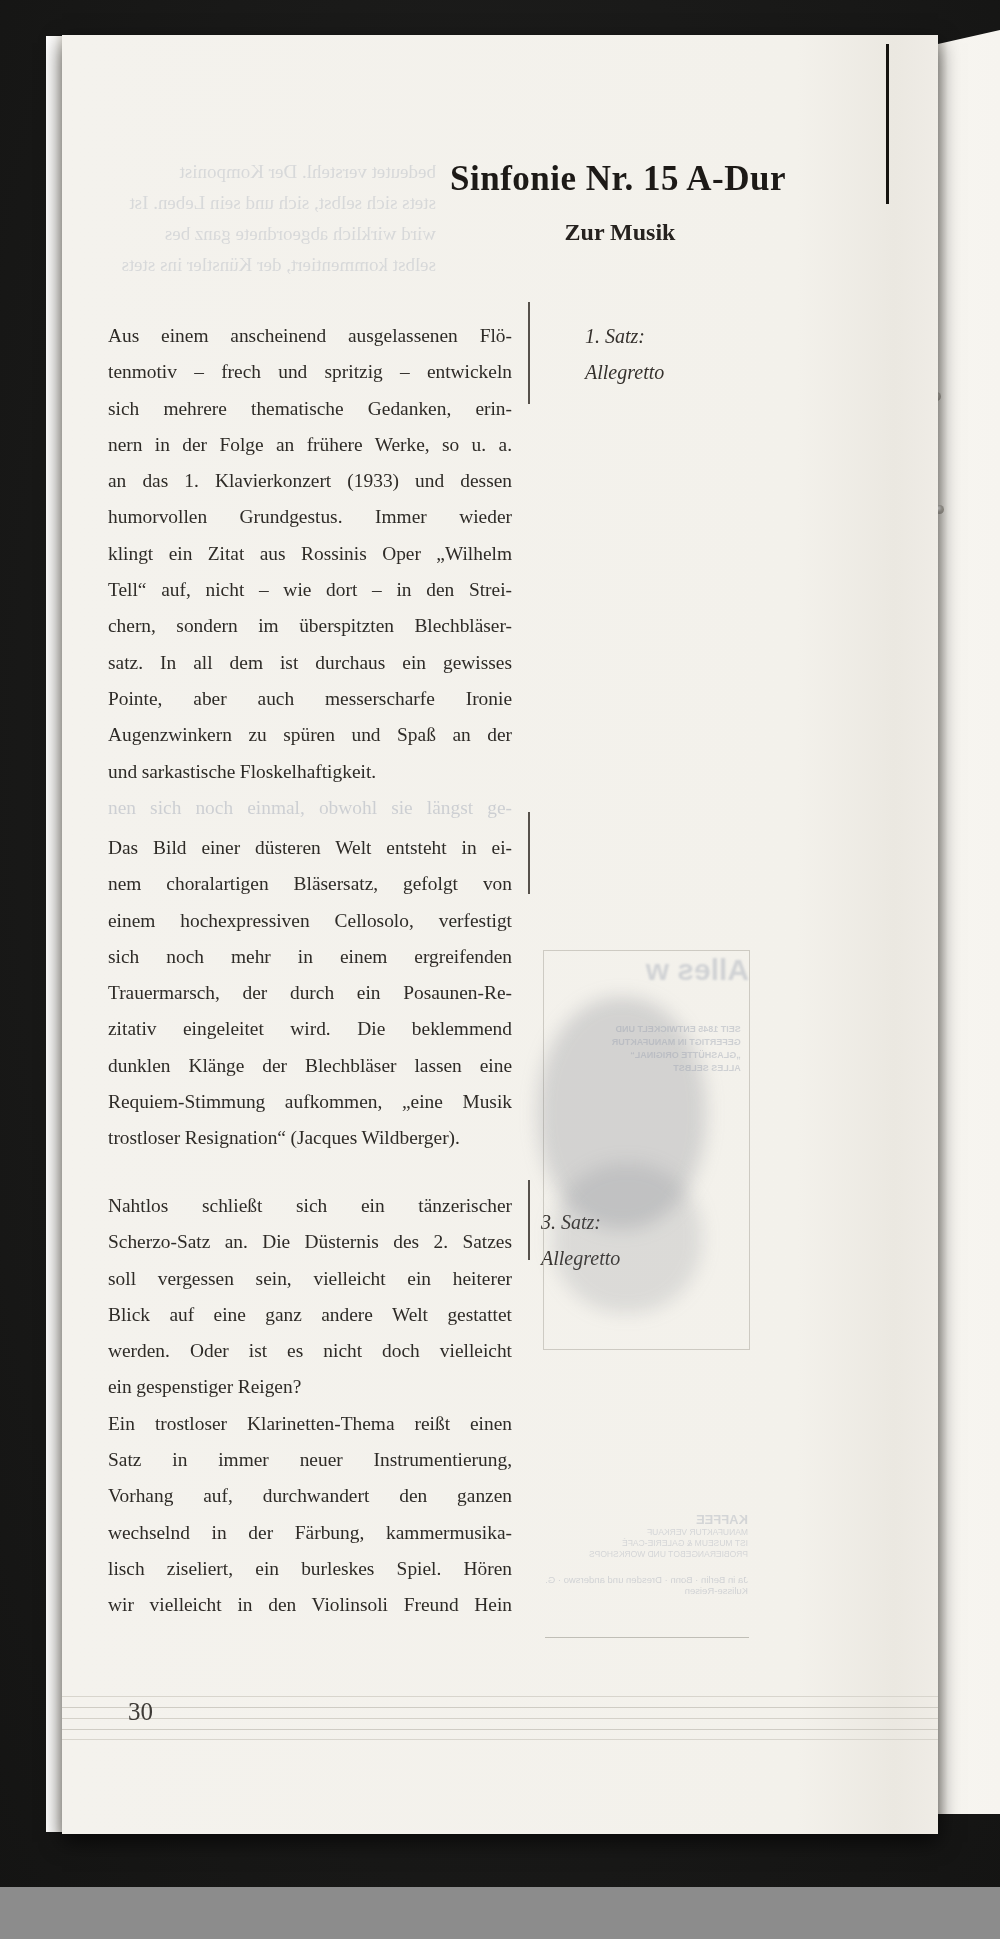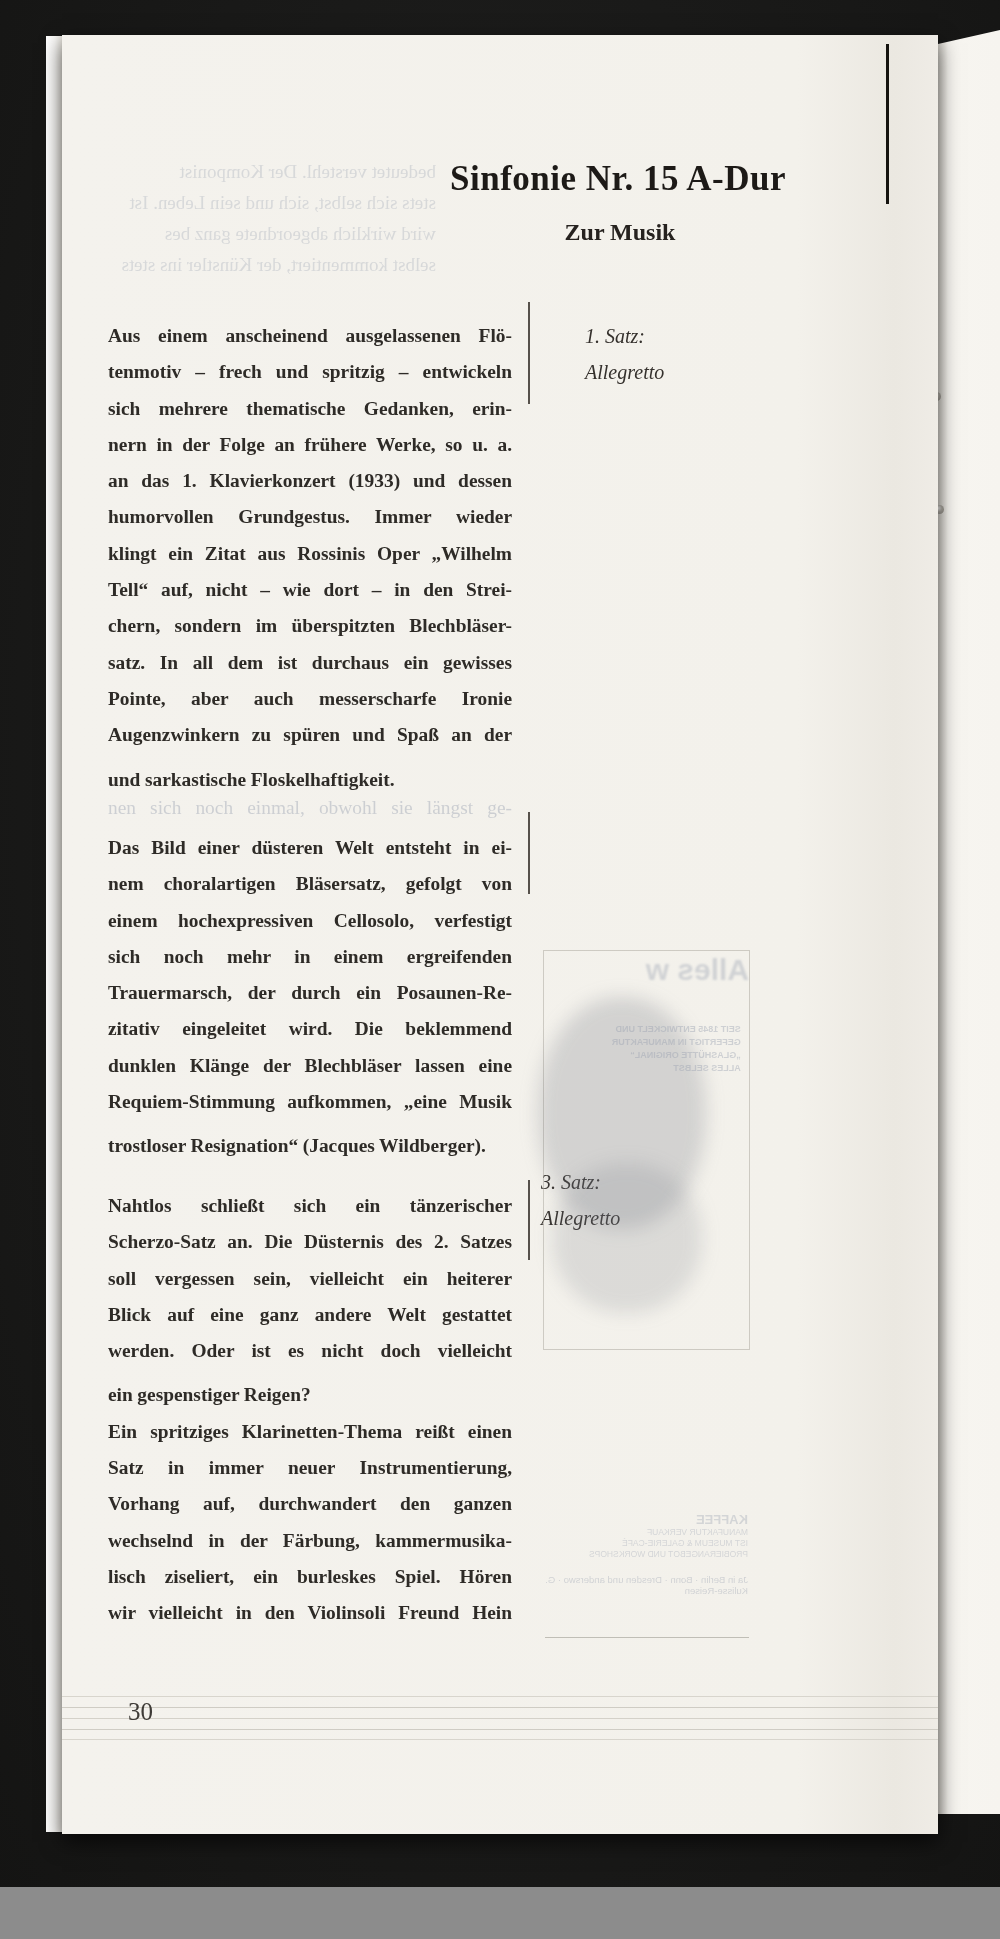--- a/index.html
+++ b/index.html
@@ -20,22 +20,22 @@
           background:radial-gradient(circle at 35% 35%, #fdfdfc 0%, #b4b0a8 45%, #8e8a82 100%);}
   
   .title{position:absolute;left:368px;top:158px;width:500px;text-align:center;
          font-size:35px;font-weight:bold;color:#1d1a17;letter-spacing:.5px;line-height:42px;}
   .subtitle{position:absolute;left:368px;top:217px;width:504px;text-align:center;
             font-size:24px;font-weight:bold;color:#26221f;line-height:30px;}
   .title-rule{position:absolute;left:886px;top:44px;width:3px;height:160px;background:#15130f;}
   
   .para{position:absolute;left:108px;width:404px;color:#2e2b27;
         font-size:19.4px;line-height:36.3px;word-spacing:-0.3px;}
-  .bline{height:36.3px;text-align:justify;text-align-last:justify;white-space:nowrap;font-weight:bold;}
-  .bline.flush{text-align-last:left;margin-top:8px;}
+  .bline{height:36.3px;text-align:justify;text-align-last:justify;white-space:nowrap;}
+  .bline.flush{text-align-last:left;}
   .note{position:absolute;left:541px;width:180px;font-style:italic;
         font-size:20px;line-height:36.3px;color:#35312d;}
   .note-rule{position:absolute;left:528px;width:2px;background:#56514b;}
   
   .ghost{color:#98a0b0;filter:blur(.7px);}
   .g-top{position:absolute;left:100px;top:156px;width:336px;font-size:19px;line-height:31px;
          opacity:.30;transform:scaleX(-1);}
   .g-inter{position:absolute;left:108px;top:797px;width:404px;font-size:19.4px;
            opacity:.42;text-align:justify;text-align-last:justify;white-space:nowrap;}
   .g-ad{position:absolute;left:543px;top:950px;width:205px;height:398px;
@@ -109,36 +109,36 @@
       <div class="bline">Requiem-Stimmung aufkommen, „eine Musik</div>
       <div class="bline flush">trostloser Resignation“ (Jacques Wildberger).</div>
     </div>
   <div class="para" style="top:1188px;">
       <div class="bline">Nahtlos schließt sich ein tänzerischer</div>
       <div class="bline">Scherzo-Satz an. Die Düsternis des 2. Satzes</div>
       <div class="bline">soll vergessen sein, vielleicht ein heiterer</div>
       <div class="bline">Blick auf eine ganz andere Welt gestattet</div>
       <div class="bline">werden. Oder ist es nicht doch vielleicht</div>
       <div class="bline flush">ein gespenstiger Reigen?</div>
-      <div class="bline">Ein spritziges Klarinetten-Thema reißt einen</div>
+      <div class="bline">Ein trostloser Klarinetten-Thema reißt einen</div>
       <div class="bline">Satz in immer neuer Instrumentierung,</div>
       <div class="bline">Vorhang auf, durchwandert den ganzen</div>
       <div class="bline">wechselnd in der Färbung, kammermusika-</div>
       <div class="bline">lisch ziseliert, ein burleskes Spiel. Hören</div>
       <div class="bline">wir vielleicht in den Violinsoli Freund Hein</div>
     </div>
 
   <div class="note-rule" style="top:302px;height:102px;"></div>
   <div class="note" style="top:318px;margin-left:44px;">
     <div>1. Satz:</div>
     <div>Allegretto</div>
   </div>
   <div class="note-rule" style="top:812px;height:82px;"></div>
   <div class="note-rule" style="top:1180px;height:80px;"></div>
-  <div class="note" style="top:1164px;">
+  <div class="note" style="top:1204px;">
     <div>3. Satz:</div>
     <div>Allegretto</div>
   </div>
 
   <div class="g-ad">
     <div class="g-blob" style="left:-6px;top:46px;width:168px;height:232px;background:rgba(108,113,126,.24);"></div>
     <div class="g-blob" style="left:8px;top:212px;width:150px;height:150px;background:rgba(112,117,128,.18);"></div>
     <div class="g-ad-head ghost">Alles w</div>
     <div class="g-ad-lines ghost" id="ghost-ad-lines">
         <div>SEIT 1845 ENTWICKELT UND</div>

